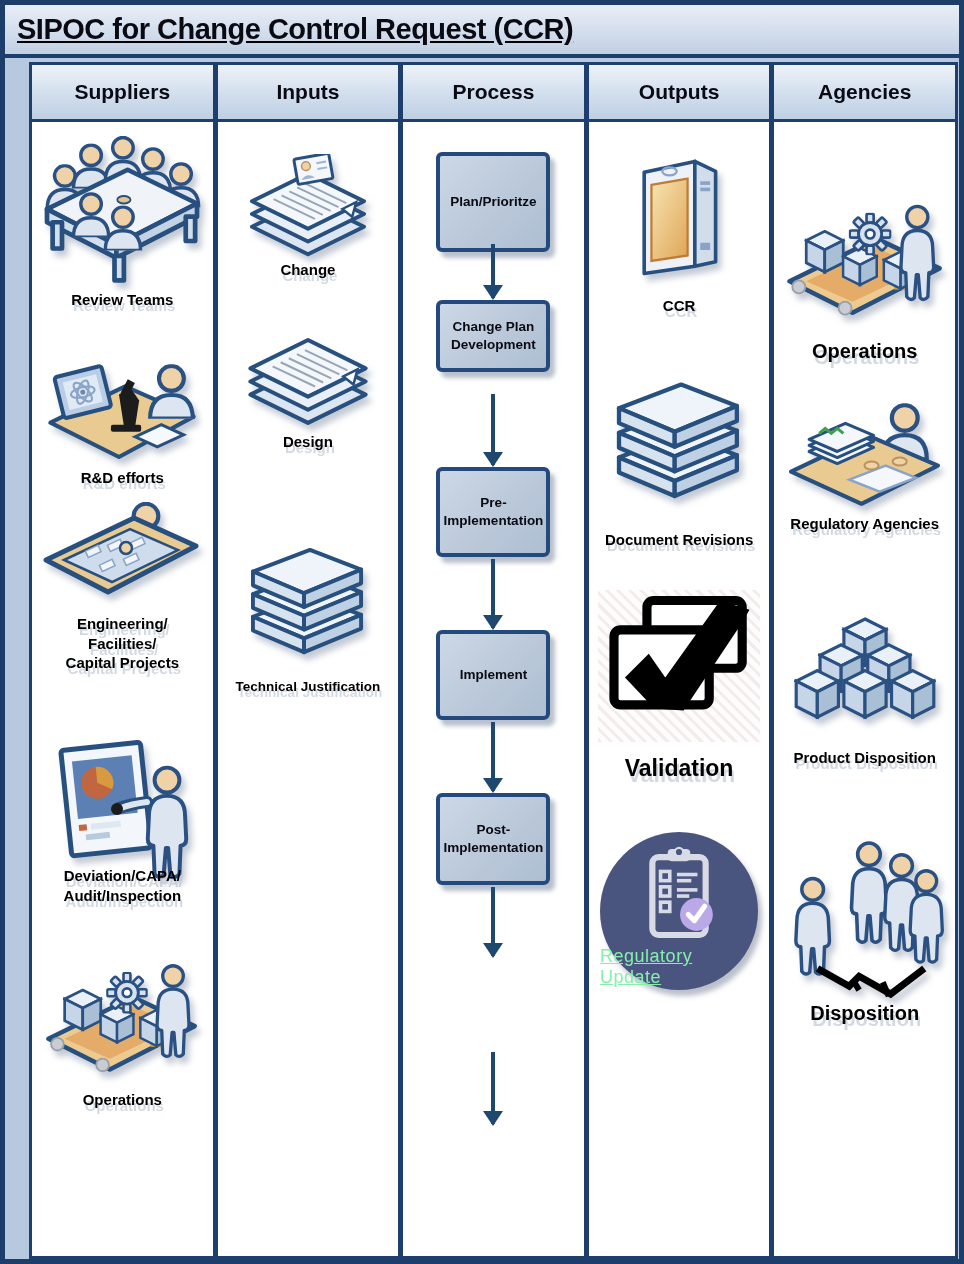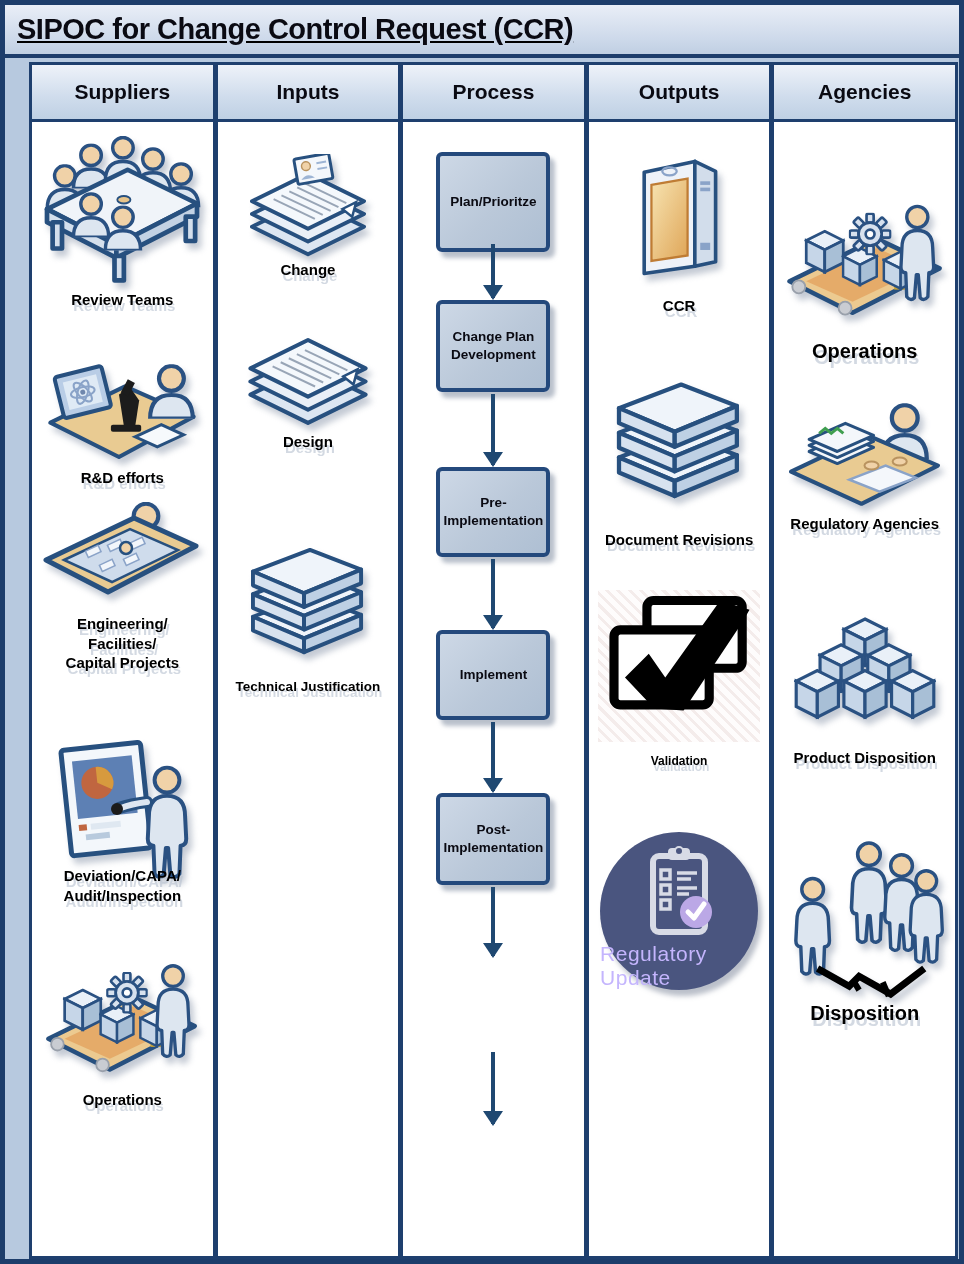--- a/index.html
+++ b/index.html
@@ -14,21 +14,21 @@
   .item{position:absolute;left:0;right:0;display:flex;justify-content:center;}
   .item svg{filter:drop-shadow(4px 6px 3px rgba(125,138,160,.45));}
   .lbl{position:absolute;left:2px;right:2px;text-align:center;font-weight:bold;font-size:15px;color:#000;line-height:1.3;white-space:pre-line;text-shadow:2px 6px 0 rgba(188,196,210,.65);}
   .lbl.big{font-size:20px;}
   .lbl.small{font-size:13.5px;}
   .pbox{position:absolute;left:50%;transform:translateX(-50%);width:114px;border:4px solid #24497c;border-radius:6px;background:linear-gradient(135deg,#cdd8e6 0%,#bac8d9 55%,#aebfd3 100%);box-shadow:5px 6px 4px rgba(128,140,160,.55);display:flex;align-items:center;justify-content:center;text-align:center;font-weight:bold;font-size:13.5px;color:#0a0a12;line-height:1.35;white-space:pre-line;padding:4px;box-sizing:border-box;}
   .parrow{position:absolute;left:50%;width:4px;margin-left:-2px;background:#1f4871;}
   .parrow::after{content:"";position:absolute;bottom:-2px;left:50%;transform:translateX(-50%);width:0;height:0;border:10px solid transparent;border-top:15px solid #1f4871;border-bottom:0;}
   .hatch{position:absolute;left:50%;transform:translateX(-50%);width:162px;height:152px;background:repeating-linear-gradient(45deg,#f4eceb 0 3px,#fefcfc 3px 8px);display:flex;align-items:center;justify-content:center;}
   .regcircle{position:absolute;left:50%;transform:translateX(-50%);width:158px;height:158px;border-radius:50%;background:#4a557f;display:flex;flex-direction:column;align-items:center;box-shadow:4px 6px 5px rgba(120,130,150,.5);}
-  .regcircle .rlabel{margin-top:2px;font-size:21px;color:#c4b5fd;letter-spacing:.5px;}
+  .regcircle .rlabel{margin-top:2px;font-size:18px;color:#86efac;letter-spacing:.5px;text-decoration:underline;}
 </style>
 </head>
 <body>
 
 <svg width="0" height="0" style="position:absolute">
   <defs>
     <linearGradient id="g-orange" x1="0" y1="0" x2="1" y2="1">
       <stop offset="0" stop-color="#f7e4b2"></stop>
         <stop offset="1" stop-color="#dfa557"></stop>
     </linearGradient>
@@ -240,21 +240,21 @@
         </div>
         <div class="lbl small" style="top:556px">Technical Justification</div>
       </div>
     </div>
 
     <div class="col">
       <div class="col-header">Process</div>
       <div class="col-body">
         <div class="pbox" style="top:30px;height:100px">Plan/Prioritze</div>
         <div class="parrow" style="top:122px;height:54px"></div>
-        <div class="pbox" style="top:178px;height:92px">Change Plan
+        <div class="pbox" style="top:178px;height:72px">Change Plan
 Development</div>
         <div class="parrow" style="top:272px;height:71px"></div>
         <div class="pbox" style="top:345px;height:90px">Pre-
 Implementation</div>
         <div class="parrow" style="top:437px;height:69px"></div>
         <div class="pbox" style="top:508px;height:90px">Implement</div>
         <div class="parrow" style="top:600px;height:69px"></div>
         <div class="pbox" style="top:671px;height:92px">Post-
 Implementation</div>
         <div class="parrow" style="top:765px;height:69px"></div>
@@ -287,21 +287,21 @@
         </div>
         <div class="lbl" style="top:408px">Document Revisions</div>
 
         <div class="hatch" style="top:468px">
           <svg width="152" height="142" viewBox="0 0 166 155">
             <rect x="48" y="6" width="104" height="74" rx="7" fill="#fff" stroke="#000" stroke-width="10"></rect>
             <rect x="12" y="38" width="104" height="82" rx="7" fill="#fff" stroke="#000" stroke-width="10"></rect>
             <polygon points="24,90 50,64 68,90 128,6 160,16 152,30 88,126 56,124" fill="#000"></polygon>
           </svg>
         </div>
-        <div class="lbl" style="top:632px;font-size:12px">Validation</div>
+        <div class="lbl" style="top:632px;font-size:23px">Validation</div>
 
         <div class="regcircle" style="top:710px">
           <svg width="82" height="100" viewBox="0 0 80 96" style="margin-top:12px">
             <rect x="14" y="12" width="52" height="76" rx="6" fill="none" stroke="#d8dbe6" stroke-width="6"></rect>
             <rect x="29" y="4" width="22" height="12" rx="4" fill="#d8dbe6"></rect>
             <circle cx="40" cy="7" r="4" fill="#4a557f" stroke="#d8dbe6" stroke-width="2"></circle>
             <g stroke="#d8dbe6" stroke-width="3.5" fill="none">
               <rect x="22" y="26" width="9" height="9"></rect>
                 <rect x="22" y="41" width="9" height="9"></rect>
                 <rect x="22" y="56" width="9" height="9"></rect>

